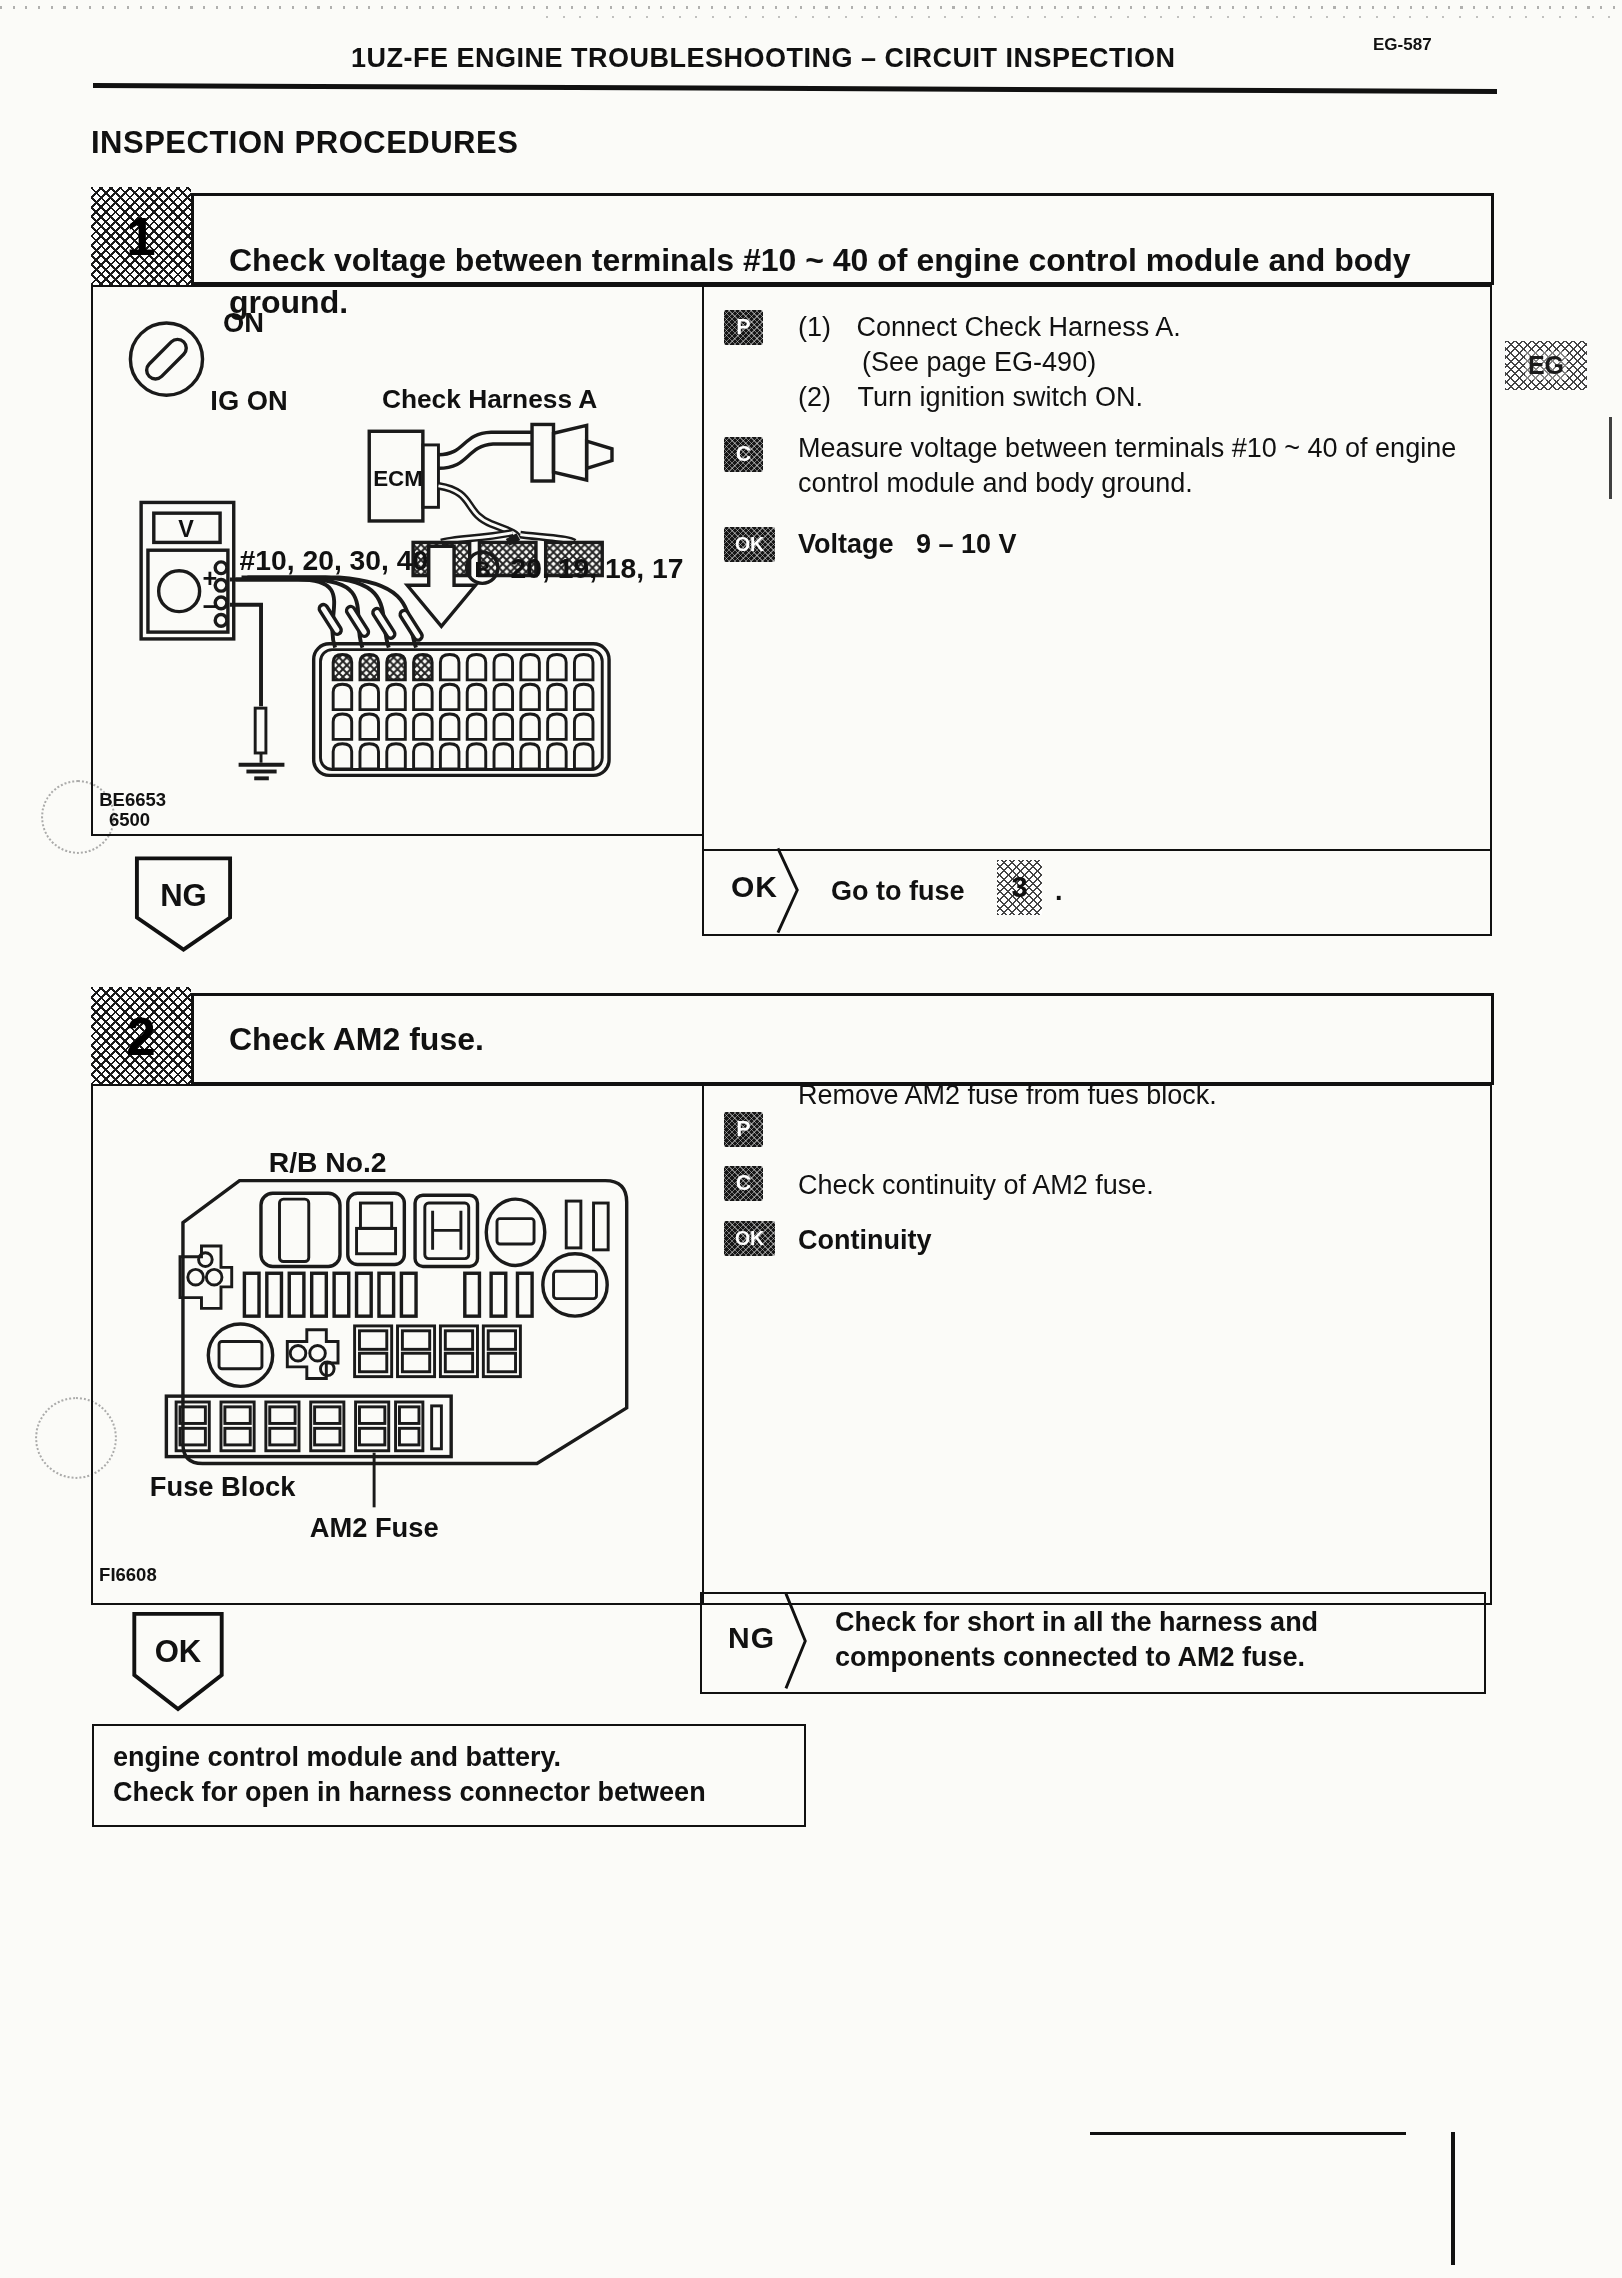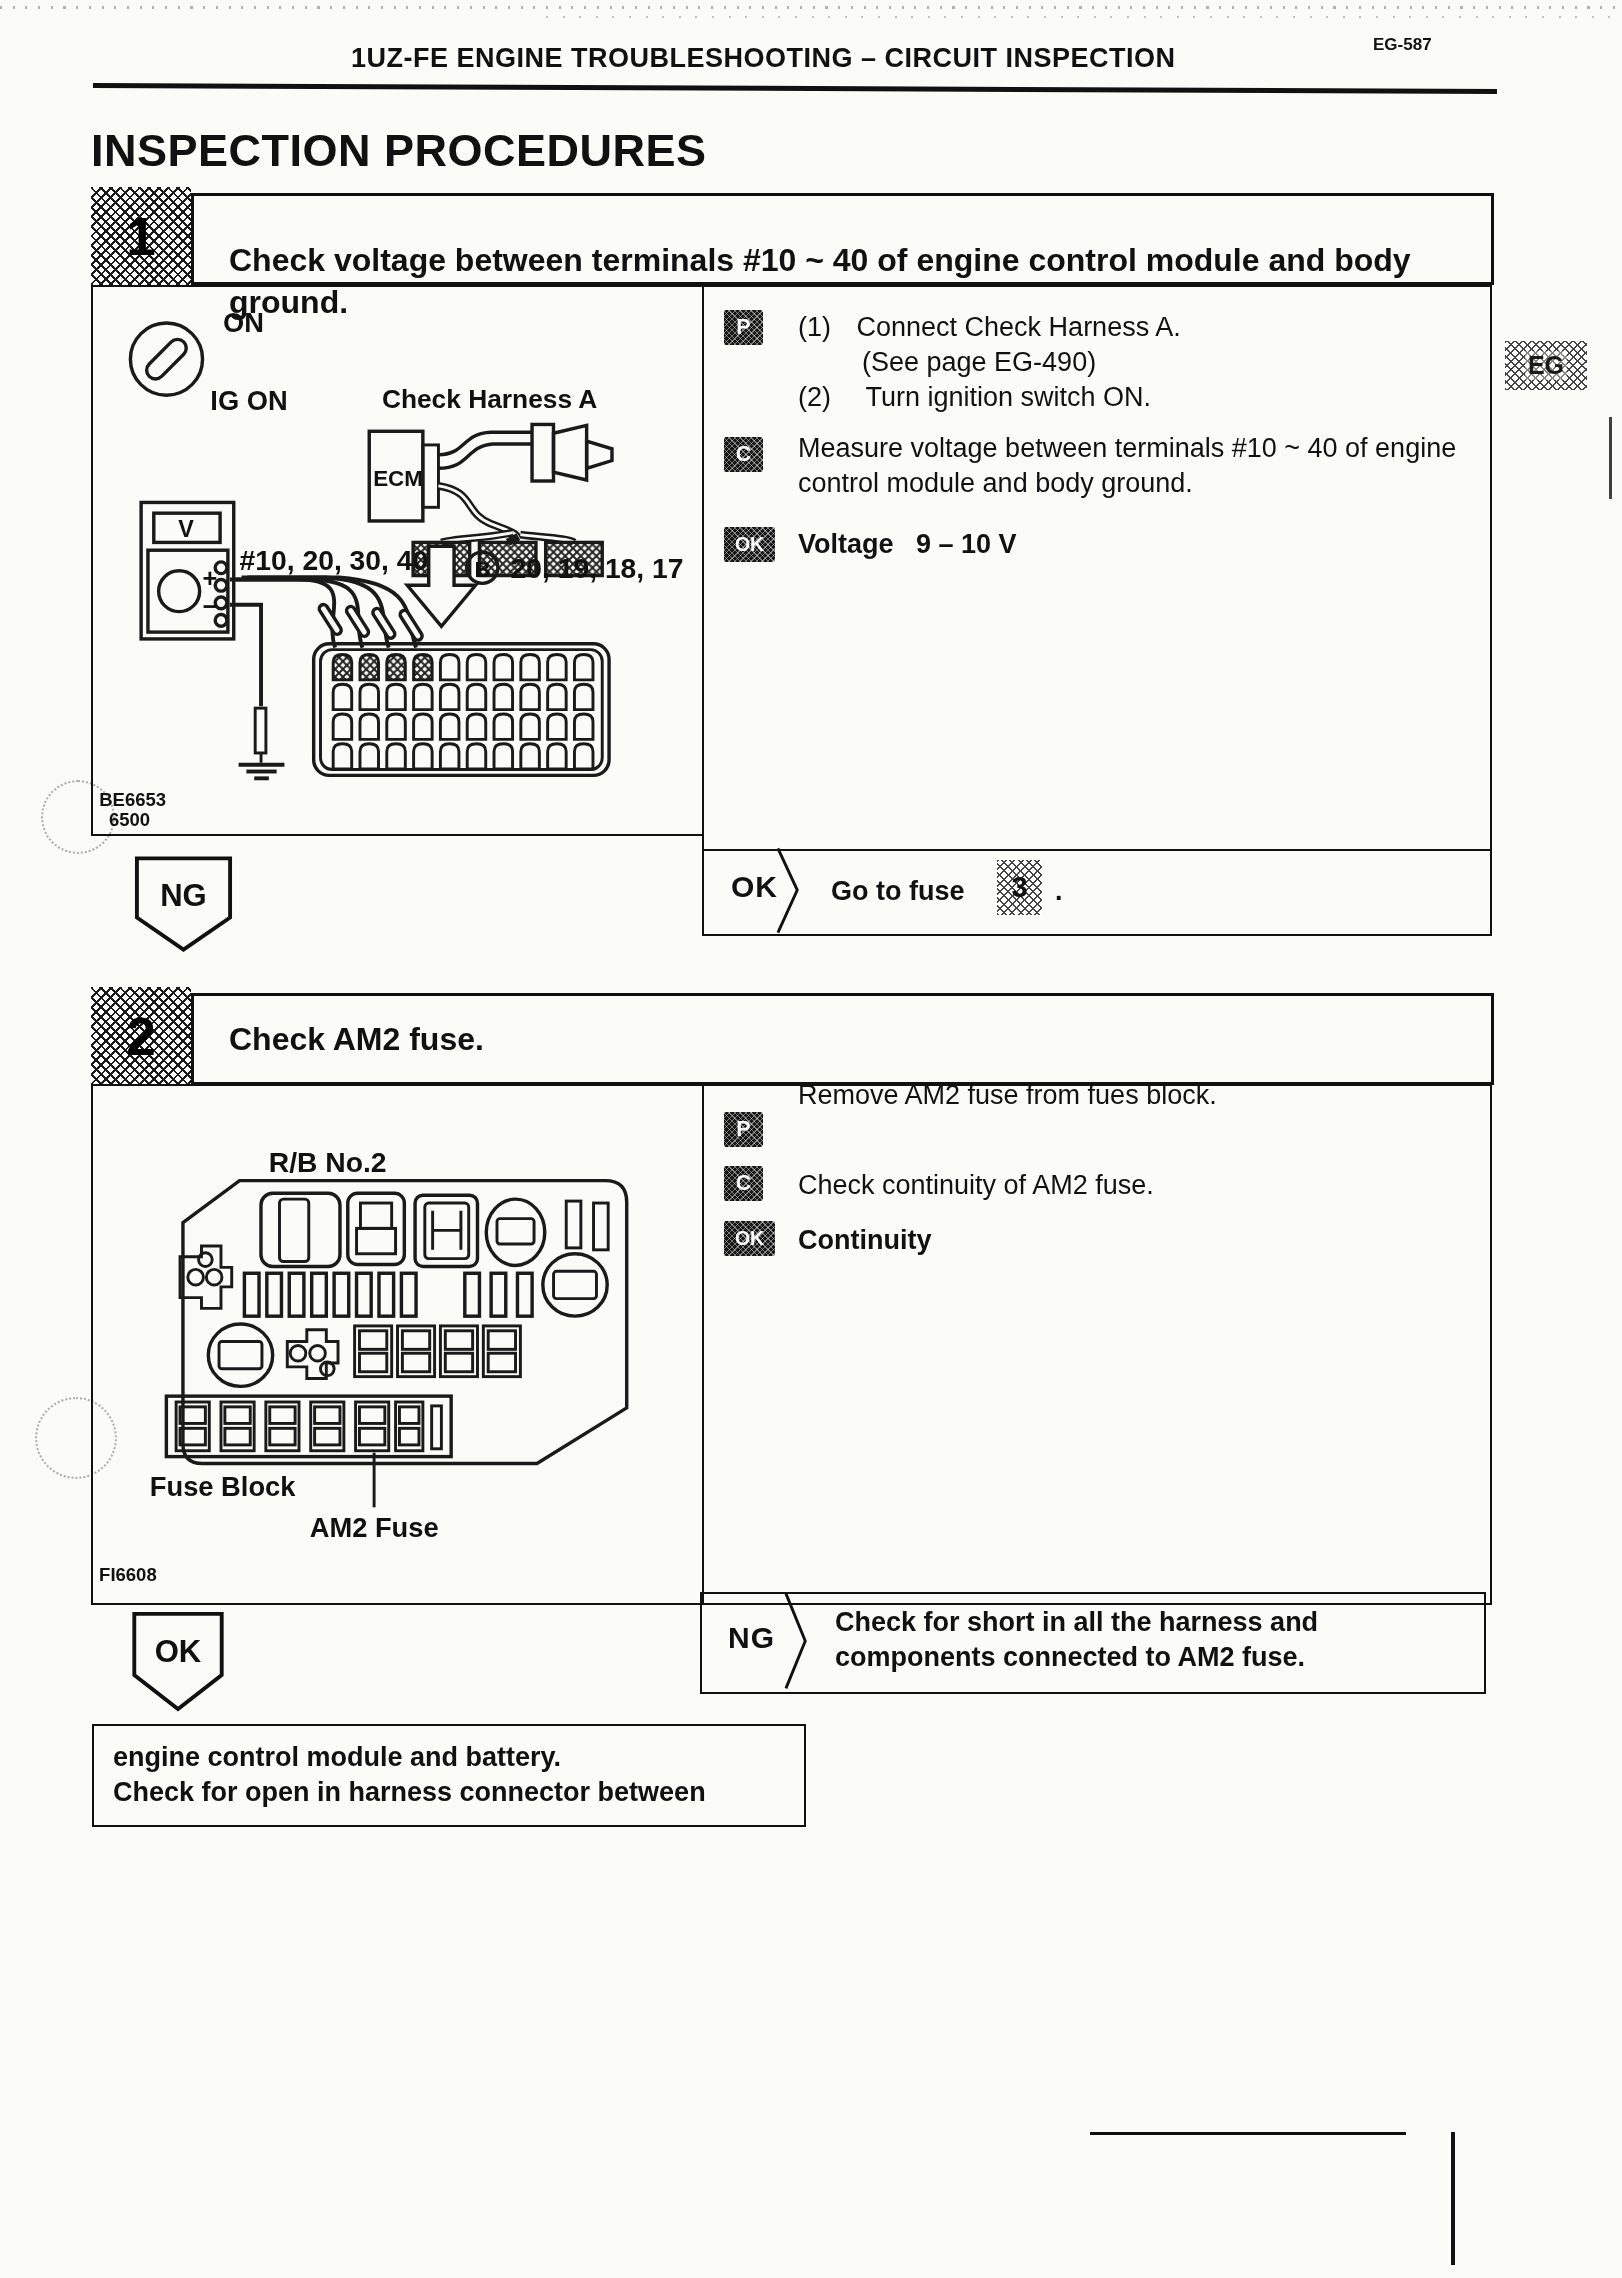--- a/index.html
+++ b/index.html
@@ -27,21 +27,21 @@
     display:flex;align-items:center;justify-content:center;
     background-color:#161616;
     background-image:
       repeating-linear-gradient(45deg,rgba(255,255,255,.42) 0 1px,transparent 1px 3.9px),
       repeating-linear-gradient(135deg,rgba(255,255,255,.42) 0 1px,transparent 1px 3.9px);
     color:#fff;font-weight:bold;border-radius:2px;
   }
   
   .page-title{font-size:27px;font-weight:bold;letter-spacing:0.5px;}
   .page-num{font-size:17px;font-weight:bold;}
-  .section-title{font-size:45px;font-weight:bold;letter-spacing:0.5px;}
+  .section-title{font-size:31px;font-weight:bold;letter-spacing:0.5px;}
   .step-title{font-size:32px;font-weight:bold;line-height:1.32;}
   .body-text{font-size:27px;line-height:1.28;}
   .bold{font-weight:bold;}
   .badge-text{font-size:30px;font-weight:bold;letter-spacing:1px;}
   
   .rule{background:#111;}
   .box{border:2.9px solid #111;background:transparent;}
   svg text{font-family:"Liberation Sans",sans-serif;fill:#111;}
   svg{display:block;}
 </style>
@@ -210,21 +210,21 @@
   <div class="abs icon-chip" style="left:724px;top:310px;width:39px;height:35px;font-size:21.5px;">
     <span>P</span>
   </div>
   <div class="abs body-text" style="left:798px;top:310px;">
     <span>(1)</span>
     <span style="margin-left:18px;">Connect Check Harness A.</span>
   </div>
   <div class="abs body-text" style="left:862px;top:345px;">(See page EG-490)</div>
   <div class="abs body-text" style="left:798px;top:380px;">
     <span>(2)</span>
-    <span style="margin-left:27px;text-align:right;">Turn ignition switch ON.</span>
+    <span style="margin-left:19px;text-align:right;">Turn ignition switch ON.</span>
   </div>
 
   <div class="abs icon-chip" style="left:724px;top:437px;width:39px;height:35px;font-size:21.5px;">
     <span>C</span>
   </div>
   <div class="abs body-text" style="left:798px;top:431px;width:673px;">Measure voltage between terminals #10 ~ 40 of engine control module and body ground.</div>
 
   <div class="abs icon-chip" style="left:724px;top:527px;width:51px;height:35px;font-size:19.5px;">
     <span>OK</span>
   </div>

